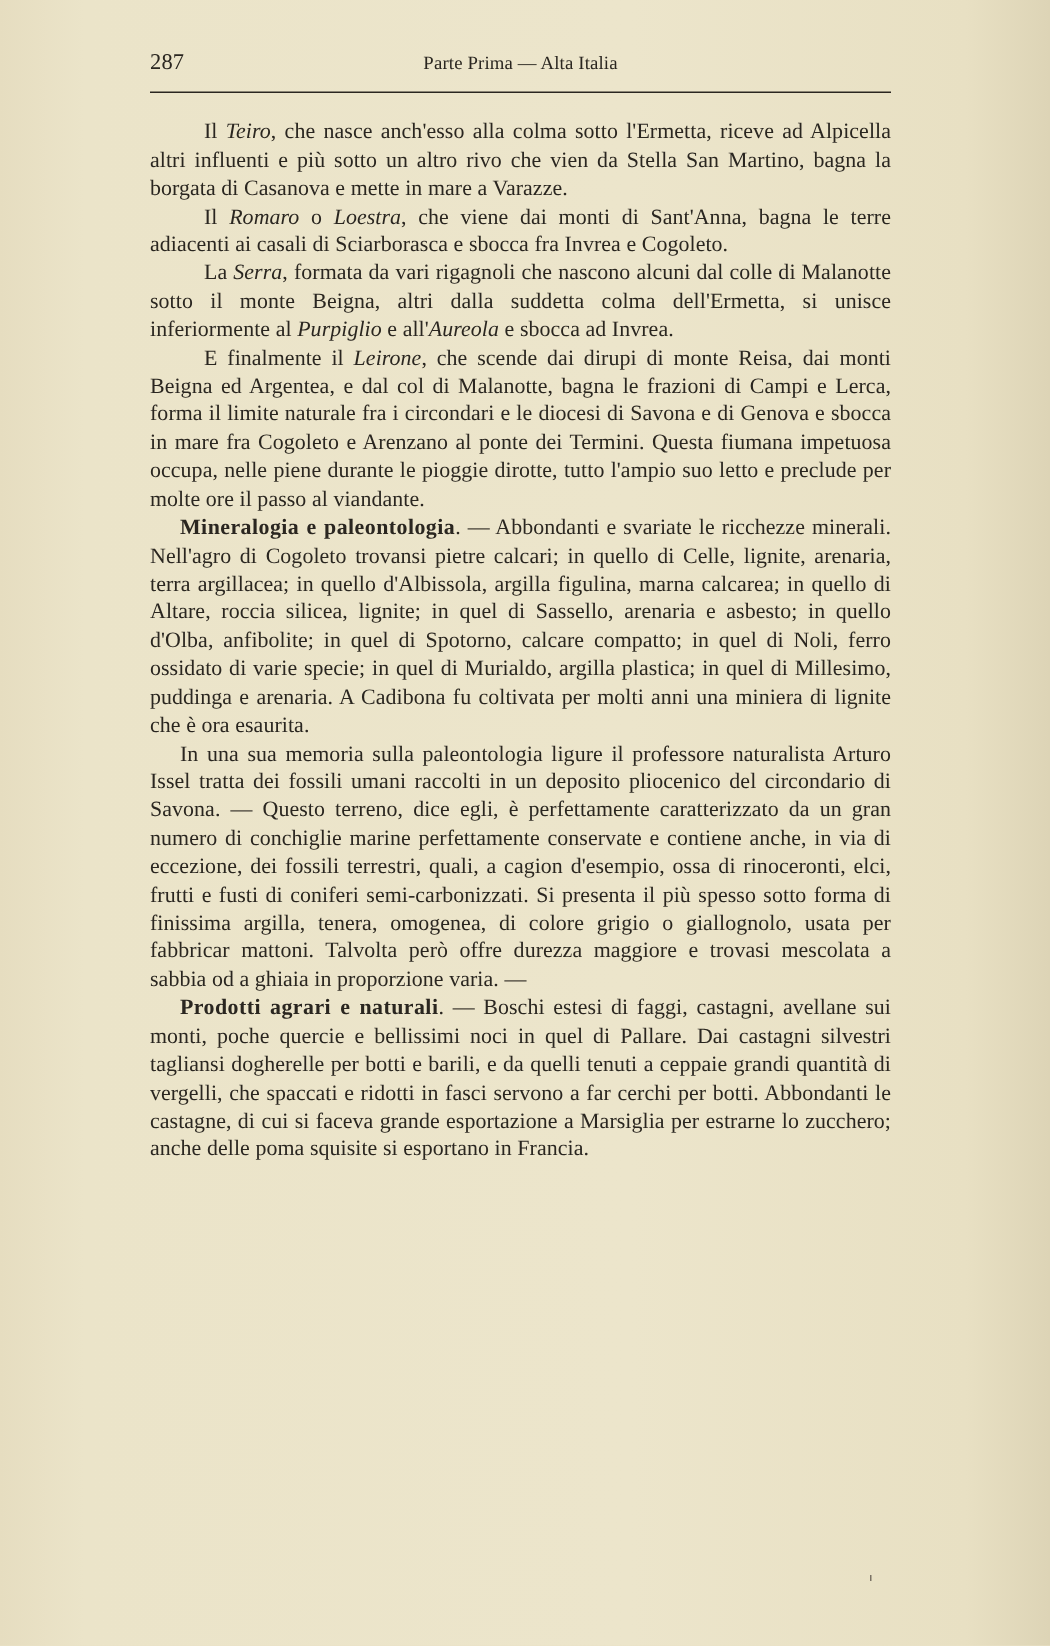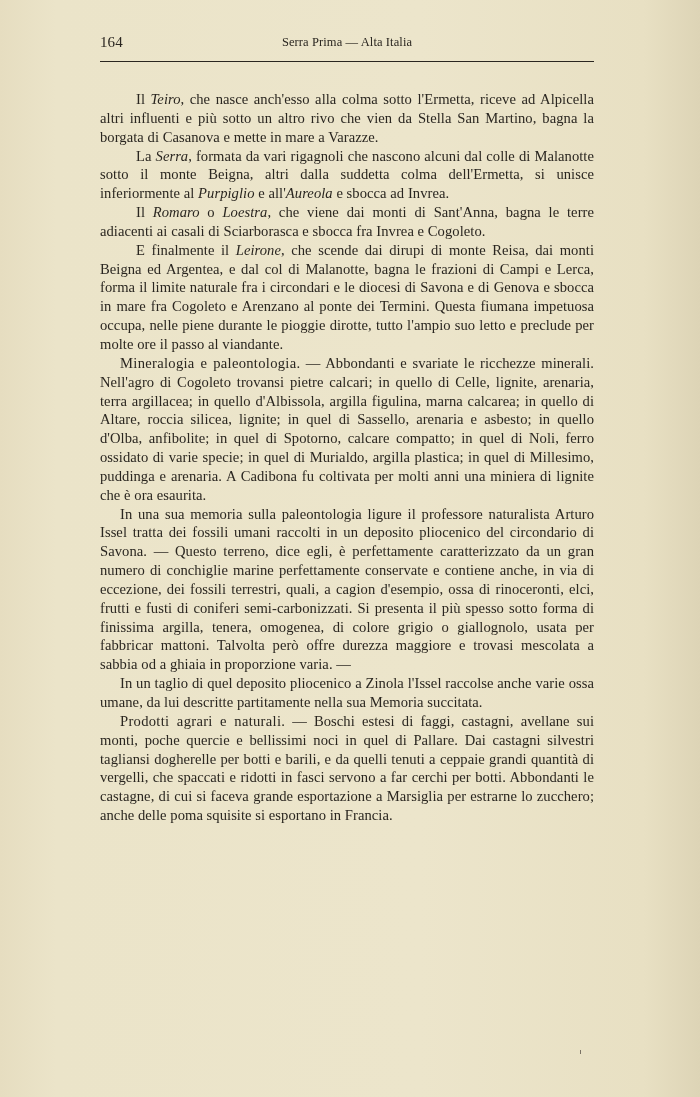--- a/index.html
+++ b/index.html
@@ -52,60 +52,58 @@
     }
     .body-text {
       position: absolute;
       top: 49px;
       left: 0;
       width: 494px;
       font-size: 14.6px;
       line-height: 18.85px;
       text-align: justify;
       letter-spacing: 0.05px;
-      margin-top: 11px;
     }
     .body-text p {
       margin: 0;
       text-indent: 20px;
     }
     .body-text p.indent-wide {
       text-indent: 36px;
     }
     .body-text em {
       font-style: italic;
     }
     .body-text b {
-      font-weight: normal;
+      font-weight: bold;
       letter-spacing: 0.3px;
     }
     .speck {
       position: absolute;
       left: 580px;
       top: 1050px;
       width: 1px;
       height: 4px;
       background: #7a7265;
     }
   </style>
 </head>
 <body>
 
 <div class="page">
   <div class="running-head">
-    <span class="page-number">164</span>
-    <span class="running-title">Serra Prima — Alta Italia</span>
+    <span class="page-number">287</span>
+    <span class="running-title">Parte Prima — Alta Italia</span>
     <div class="head-rule"></div>
   </div>
 
   <div class="body-text">
     <p class="indent-wide"><span>Il </span><em>Teiro</em><span>, che nasce anch'esso alla colma sotto l'Ermetta, riceve ad Alpicella altri influenti e più sotto un altro rivo che vien da Stella San Martino, bagna la borgata di Casanova e mette in mare a Varazze.</span></p>
+    <p class="indent-wide"><span>Il </span><em>Romaro</em><span> o </span><em>Loestra</em><span>, che viene dai monti di Sant'Anna, bagna le terre adiacenti ai casali di Sciarborasca e sbocca fra Invrea e Cogoleto.</span></p>
     <p class="indent-wide"><span>La </span><em>Serra</em><span>, formata da vari rigagnoli che nascono alcuni dal colle di Malanotte sotto il monte Beigna, altri dalla suddetta colma dell'Ermetta, si unisce inferiormente al </span><em>Purpiglio</em><span> e all'</span><em>Aureola</em><span> e sbocca ad Invrea.</span></p>
-    <p class="indent-wide"><span>Il </span><em>Romaro</em><span> o </span><em>Loestra</em><span>, che viene dai monti di Sant'Anna, bagna le terre adiacenti ai casali di Sciarborasca e sbocca fra Invrea e Cogoleto.</span></p>
     <p class="indent-wide"><span>E finalmente il </span><em>Leirone</em><span>, che scende dai dirupi di monte Reisa, dai monti Beigna ed Argentea, e dal col di Malanotte, bagna le frazioni di Campi e Lerca, forma il limite naturale fra i circondari e le diocesi di Savona e di Genova e sbocca in mare fra Cogoleto e Arenzano al ponte dei Termini. Questa fiumana impetuosa occupa, nelle piene durante le pioggie dirotte, tutto l'ampio suo letto e preclude per molte ore il passo al viandante.</span></p>
     <p><b>Mineralogia e paleontologia</b><span>. — Abbondanti e svariate le ricchezze minerali. Nell'agro di Cogoleto trovansi pietre calcari; in quello di Celle, lignite, arenaria, terra argillacea; in quello d'Albissola, argilla figulina, marna calcarea; in quello di Altare, roccia silicea, lignite; in quel di Sassello, arenaria e asbesto; in quello d'Olba, anfibolite; in quel di Spotorno, calcare compatto; in quel di Noli, ferro ossidato di varie specie; in quel di Murialdo, argilla plastica; in quel di Millesimo, puddinga e arenaria. A Cadibona fu coltivata per molti anni una miniera di lignite che è ora esaurita.</span></p>
     <p><span>In una sua memoria sulla paleontologia ligure il professore naturalista Arturo Issel tratta dei fossili umani raccolti in un deposito pliocenico del circondario di Savona. — Questo terreno, dice egli, è perfettamente caratterizzato da un gran numero di conchiglie marine perfettamente conservate e contiene anche, in via di eccezione, dei fossili terrestri, quali, a cagion d'esempio, ossa di rinoceronti, elci, frutti e fusti di coniferi semi-carbonizzati. Si presenta il più spesso sotto forma di finissima argilla, tenera, omogenea, di colore grigio o giallognolo, usata per fabbricar mattoni. Talvolta però offre durezza maggiore e trovasi mescolata a sabbia od a ghiaia in proporzione varia. —</span></p>
-    <p><span>In un taglio di quel deposito pliocenico a Zinola l'Issel raccolse anche varie ossa umane, da lui descritte partitamente nella sua Memoria succitata.</span></p>
     <p><b>Prodotti agrari e naturali</b><span>. — Boschi estesi di faggi, castagni, avellane sui monti, poche quercie e bellissimi noci in quel di Pallare. Dai castagni silvestri tagliansi dogherelle per botti e barili, e da quelli tenuti a ceppaie grandi quantità di vergelli, che spaccati e ridotti in fasci servono a far cerchi per botti. Abbondanti le castagne, di cui si faceva grande esportazione a Marsiglia per estrarne lo zucchero; anche delle poma squisite si esportano in Francia.</span></p>
   </div>
 </div>
 
 <div class="speck"></div>
 
 </body></html>

